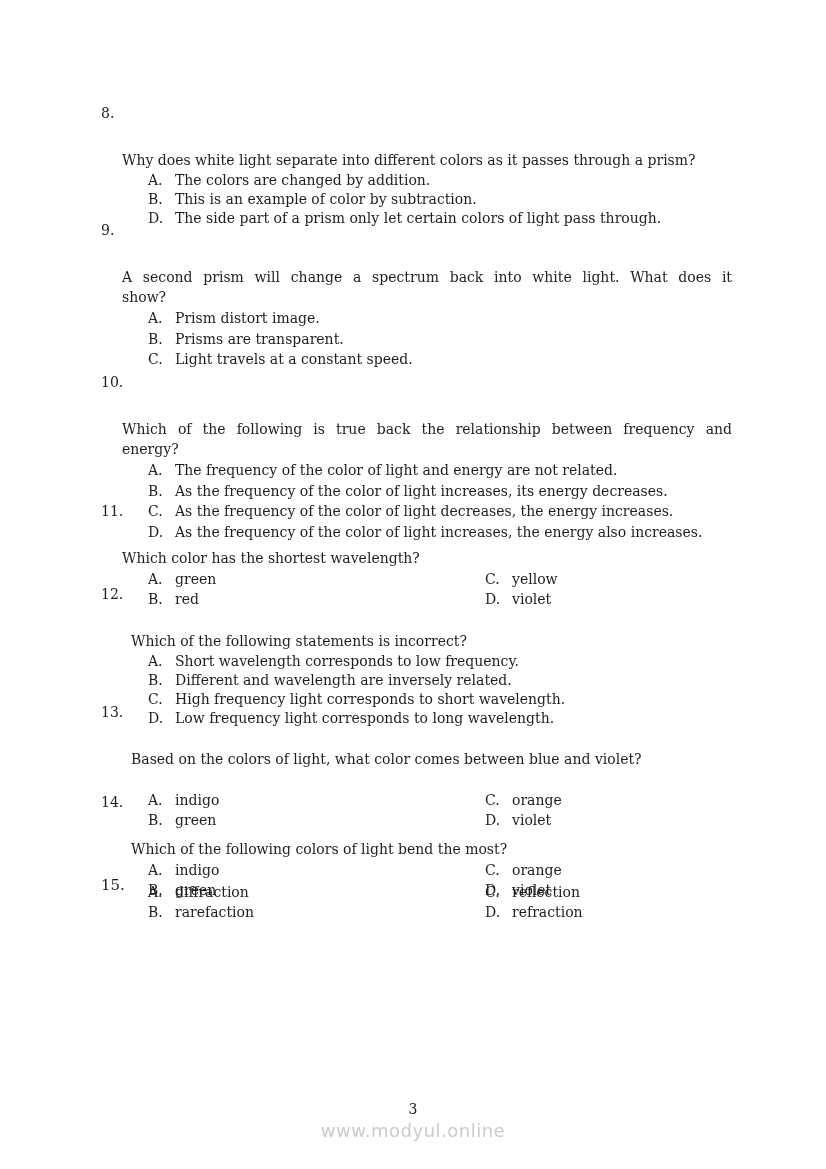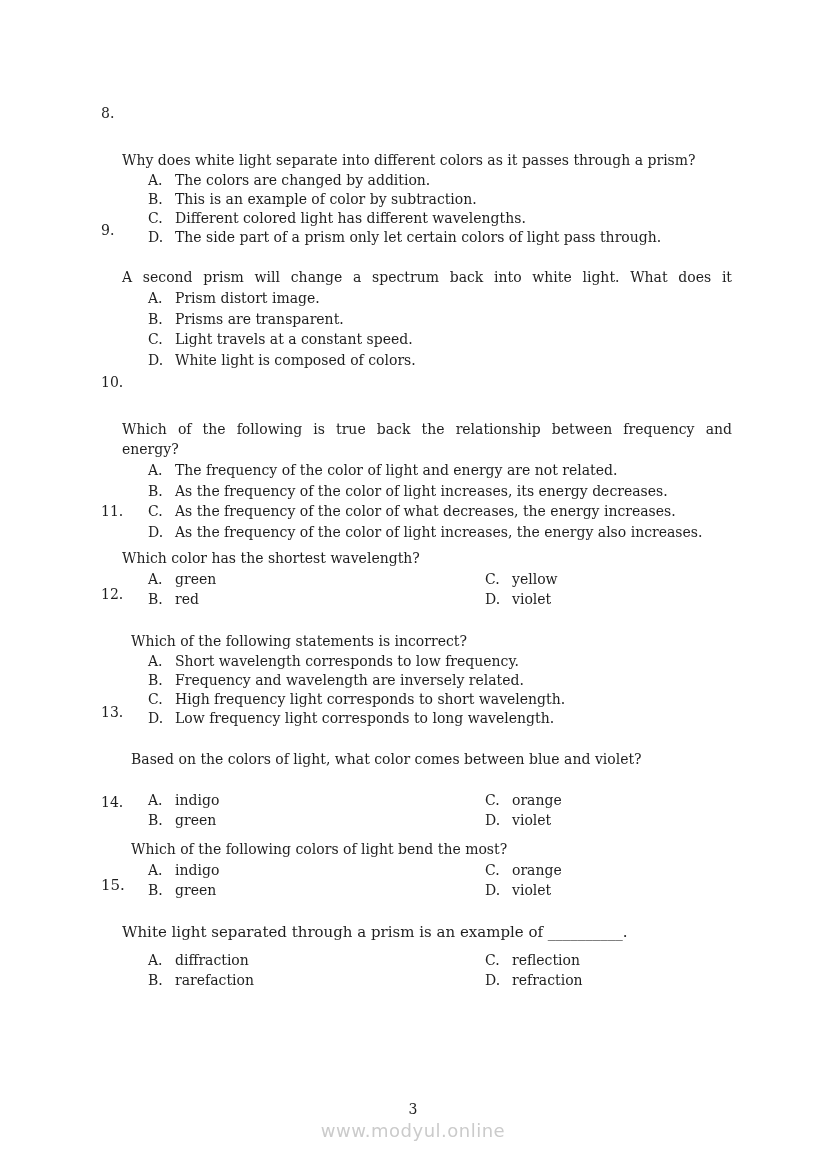--- a/index.html
+++ b/index.html
@@ -74,46 +74,45 @@
 <div class="page">
   <main id="questions">
       <section class="question q-0">
         <span class="q-num">8.</span>
         <div class="q-text">
           <div class="q-line">Why does white light separate into different colors as it passes through a prism?</div>
         </div>
         <div class="options one-col">
           <div class="option"><span class="opt-label">A.</span><span class="opt-text">The colors are changed by addition.</span></div>
           <div class="option"><span class="opt-label">B.</span><span class="opt-text">This is an example of color by subtraction.</span></div>
-          <div class="option"><span class="opt-label">C.</span><span class="opt-text">Different colored light has different wavelengths.</span></div>
           <div class="option"><span class="opt-label">D.</span><span class="opt-text">The side part of a prism only let certain colors of light pass through.</span></div>
         </div>
       </section>
       <section class="question q-1">
         <span class="q-num">9.</span>
         <div class="q-text">
           <div class="q-line justify">A second prism will change a spectrum back into white light. What does it</div>
+          <div class="q-line">show?</div>
         </div>
         <div class="options one-col">
           <div class="option"><span class="opt-label">A.</span><span class="opt-text">Prism distort image.</span></div>
           <div class="option"><span class="opt-label">B.</span><span class="opt-text">Prisms are transparent.</span></div>
           <div class="option"><span class="opt-label">C.</span><span class="opt-text">Light travels at a constant speed.</span></div>
-          <div class="option"><span class="opt-label">D.</span><span class="opt-text">White light is composed of colors.</span></div>
         </div>
       </section>
       <section class="question q-2">
         <span class="q-num">10.</span>
         <div class="q-text">
           <div class="q-line justify">Which of the following is true back the relationship between frequency and</div>
           <div class="q-line">energy?</div>
         </div>
         <div class="options one-col">
           <div class="option"><span class="opt-label">A.</span><span class="opt-text">The frequency of the color of light and energy are not related.</span></div>
           <div class="option"><span class="opt-label">B.</span><span class="opt-text">As the frequency of the color of light increases, its energy decreases.</span></div>
-          <div class="option"><span class="opt-label">C.</span><span class="opt-text">As the frequency of the color of what decreases, the energy increases.</span></div>
+          <div class="option"><span class="opt-label">C.</span><span class="opt-text">As the frequency of the color of light decreases, the energy increases.</span></div>
           <div class="option"><span class="opt-label">D.</span><span class="opt-text">As the frequency of the color of light increases, the energy also increases.</span></div>
         </div>
       </section>
       <section class="question q-3">
         <span class="q-num">11.</span>
         <div class="q-text">
           <div class="q-line">Which color has the shortest wavelength?</div>
         </div>
         <div class="options two-col">
           <div class="option"><span class="opt-label">A.</span><span class="opt-text">green</span></div>
@@ -122,21 +121,21 @@
           <div class="option"><span class="opt-label">D.</span><span class="opt-text">violet</span></div>
         </div>
       </section>
       <section class="question q-4">
         <span class="q-num">12.</span>
         <div class="q-text">
           <div class="q-line">Which of the following statements is incorrect?</div>
         </div>
         <div class="options one-col">
           <div class="option"><span class="opt-label">A.</span><span class="opt-text">Short wavelength corresponds to low frequency.</span></div>
-          <div class="option"><span class="opt-label">B.</span><span class="opt-text">Frequency and wavelength are inversely related.</span></div>
+          <div class="option"><span class="opt-label">B.</span><span class="opt-text">Different and wavelength are inversely related.</span></div>
           <div class="option"><span class="opt-label">C.</span><span class="opt-text">High frequency light corresponds to short wavelength.</span></div>
           <div class="option"><span class="opt-label">D.</span><span class="opt-text">Low frequency light corresponds to long wavelength.</span></div>
         </div>
       </section>
       <section class="question q-5">
         <span class="q-num">13.</span>
         <div class="q-text">
           <div class="q-line">Based on the colors of light, what color comes between blue and violet?</div>
         </div>
         <div class="options two-col">
@@ -153,23 +152,20 @@
         </div>
         <div class="options two-col">
           <div class="option"><span class="opt-label">A.</span><span class="opt-text">indigo</span></div>
           <div class="option"><span class="opt-label">B.</span><span class="opt-text">green</span></div>
           <div class="option"><span class="opt-label">C.</span><span class="opt-text">orange</span></div>
           <div class="option"><span class="opt-label">D.</span><span class="opt-text">violet</span></div>
         </div>
       </section>
       <section class="question q-7">
         <span class="q-num">15.</span>
-        <div class="q-text">
-          <div class="q-line">White light separated through a prism is an example of __________.</div>
-        </div>
         <div class="options two-col">
           <div class="option"><span class="opt-label">A.</span><span class="opt-text">diffraction</span></div>
           <div class="option"><span class="opt-label">B.</span><span class="opt-text">rarefaction</span></div>
           <div class="option"><span class="opt-label">C.</span><span class="opt-text">reflection</span></div>
           <div class="option"><span class="opt-label">D.</span><span class="opt-text">refraction</span></div>
         </div>
       </section>
     </main>
   <div class="page-num">3</div>
   <div class="watermark">www.modyul.online</div>

